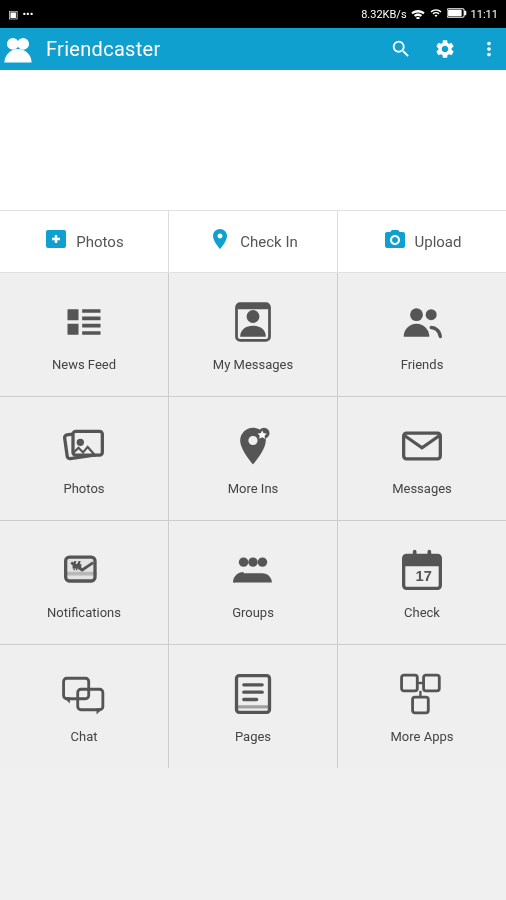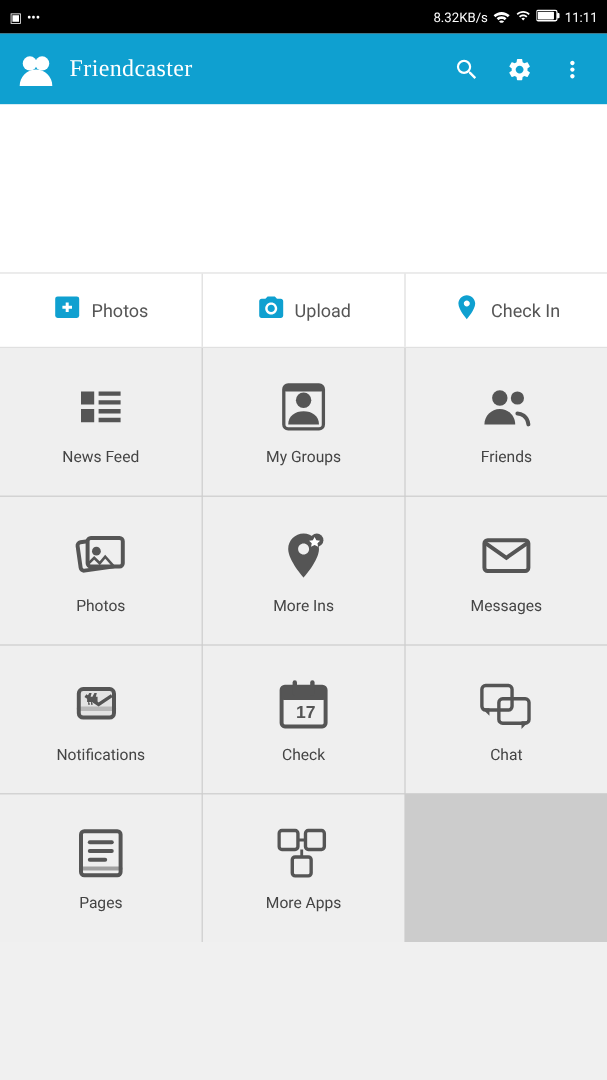--- a/index.html
+++ b/index.html
@@ -21,26 +21,25 @@
       justify-content: space-between;
       padding: 0 8px;
       font-size: 11px;
     }
     .status-left { display: flex; align-items: center; gap: 4px; }
     .status-right { display: flex; align-items: center; gap: 4px; font-size: 11px; }
 
     
     .app-bar {
       background: #0fa0d0;
-      height: 59px;
-      display: flex;
-      align-items: center;
-      padding: 0 12px;
+      height: 42px;
+      display: flex;
+      align-items: center;
+      padding: 0 0;
       gap: 10px;
-      font-family: Liberation Serif, serif;
     }
     .app-bar-logo {
       width: 36px;
       height: 36px;
       display: flex;
       align-items: center;
       justify-content: center;
     }
     .app-bar-title {
       flex: 1;
@@ -195,32 +194,32 @@
         <rect x="2" y="3" width="20" height="18" rx="2" fill="#0fa0d0"></rect>
         <line x1="12" y1="8" x2="12" y2="16" stroke="white" stroke-width="2.5"></line>
         <line x1="8" y1="12" x2="16" y2="12" stroke="white" stroke-width="2.5"></line>
       </svg>
     </span>
     <span>Photos</span>
   </div>
   <div class="action-item">
     <span class="icon">
       <svg width="24" height="24" viewBox="0 0 24 24" fill="#0fa0d0">
-        <path d="M9 3L7.17 5H4c-1.1 0-2 .9-2 2v12c0 1.1.9 2 2 2h16c1.1 0 2-.9 2-2V7c0-1.1-.9-2-2-2h-3.17L15 3H9zm3 15c-2.76 0-5-2.24-5-5s2.24-5 5-5 5 2.24 5 5-2.24 5-5 5zm0-8c-1.66 0-3 1.34-3 3s1.34 3 3 3 3-1.34 3-3-1.34-3-3-3z"></path>
-      </svg>
-    </span>
-    <span>Upload</span>
+        <path d="M12 2C8.13 2 5 5.13 5 9c0 5.25 7 13 7 13s7-7.75 7-13c0-3.87-3.13-7-7-7zm0 9.5c-1.38 0-2.5-1.12-2.5-2.5s1.12-2.5 2.5-2.5 2.5 1.12 2.5 2.5-1.12 2.5-2.5 2.5z"></path>
+      </svg>
+    </span>
+    <span>Check In</span>
   </div>
   <div class="action-item">
     <span class="icon">
       <svg width="24" height="24" viewBox="0 0 24 24" fill="#0fa0d0">
-        <path d="M12 2C8.13 2 5 5.13 5 9c0 5.25 7 13 7 13s7-7.75 7-13c0-3.87-3.13-7-7-7zm0 9.5c-1.38 0-2.5-1.12-2.5-2.5s1.12-2.5 2.5-2.5 2.5 1.12 2.5 2.5-1.12 2.5-2.5 2.5z"></path>
-      </svg>
-    </span>
-    <span>Check In</span>
+        <path d="M9 3L7.17 5H4c-1.1 0-2 .9-2 2v12c0 1.1.9 2 2 2h16c1.1 0 2-.9 2-2V7c0-1.1-.9-2-2-2h-3.17L15 3H9zm3 15c-2.76 0-5-2.24-5-5s2.24-5 5-5 5 2.24 5 5-2.24 5-5 5zm0-8c-1.66 0-3 1.34-3 3s1.34 3 3 3 3-1.34 3-3-1.34-3-3-3z"></path>
+      </svg>
+    </span>
+    <span>Upload</span>
   </div>
 </div>
 
 <div class="grid-menu">
 
   <div class="grid-item">
     <div class="grid-icon">
       <svg class="svg-icon" viewBox="0 0 24 24">
         <path d="M3 5h6v6H3V5zm0 8h6v6H3v-6zm8-8h10v2H11V5zm0 4h10v2H11V9zm0 4h10v2H11v-2zm0 4h10v2H11v-2z"></path>
       </svg>
@@ -230,21 +229,21 @@
 
   <div class="grid-item">
     <div class="grid-icon">
       <svg class="svg-icon" viewBox="0 0 24 24">
         <rect x="3" y="2" width="18" height="20" rx="2" fill="none" stroke="#555" stroke-width="1.5"></rect>
         <circle cx="12" cy="9" r="3.5" fill="#555"></circle>
         <path d="M5 20c0-3.87 3.13-6 7-6s7 2.13 7 6" fill="#555"></path>
         <rect x="3" y="2" width="18" height="3" rx="1" fill="#555"></rect>
       </svg>
     </div>
-    <span class="grid-label">My Groups</span>
+    <span class="grid-label">My Messages</span>
   </div>
 
   <div class="grid-item">
     <div class="grid-icon">
       <svg class="svg-icon" viewBox="0 0 24 24">
         <circle cx="9" cy="8" r="3.5" fill="#555"></circle>
         <path d="M2 20c0-3.87 3.13-7 7-7s7 3.13 7 7" fill="#555"></path>
         <circle cx="17" cy="8" r="3" fill="#555"></circle>
         <path d="M17 15c1.5 0 4.5 1 5 5" stroke="#555" stroke-width="1.8" fill="none" stroke-linecap="round"></path>
       </svg>
@@ -293,20 +292,32 @@
         <text x="6" y="16" font-size="8" fill="#555" font-family="Arial">“</text>
         <rect x="1" y="13" width="18" height="2" rx="1" fill="#555" opacity="0.3"></rect>
 
         <rect x="2" y="5" width="16" height="13" rx="2" fill="#555" opacity="0.08"></rect>
         <text x="5" y="15" font-size="11" font-weight="bold" fill="#555">❝</text>
       </svg>
     </div>
     <span class="grid-label">Notifications</span>
   </div>
 
+  <div class="grid-item">
+    <div class="grid-icon">
+      <svg class="svg-icon" viewBox="0 0 28 24">
+        <circle cx="8" cy="7" r="3" fill="#555"></circle>
+        <circle cx="14" cy="7" r="3" fill="#555"></circle>
+        <circle cx="20" cy="7" r="3" fill="#555"></circle>
+        <path d="M2 20c0-3.31 2.69-6 6-6" stroke="#555" stroke-width="1.5" fill="none"></path>
+        <path d="M8 14c0 0 6 0 6 0s6 0 6 0c3.31 0 6 2.69 6 6H2c0-3.31 2.69-6 6-6z" fill="#555"></path>
+      </svg>
+    </div>
+    <span class="grid-label">Groups</span>
+  </div>
 
   <div class="grid-item">
     <div class="grid-icon">
       <svg class="svg-icon" viewBox="0 0 24 24">
         <rect x="2" y="4" width="20" height="18" rx="1.5" fill="none" stroke="#555" stroke-width="1.8"></rect>
         <rect x="2" y="4" width="20" height="6" rx="1" fill="#555"></rect>
         <line x1="8" y1="2" x2="8" y2="7" stroke="#555" stroke-width="2" stroke-linecap="round"></line>
         <line x1="16" y1="2" x2="16" y2="7" stroke="#555" stroke-width="2" stroke-linecap="round"></line>
         <text x="8.5" y="18" font-size="8" font-weight="bold" fill="#555" font-family="Arial">17</text>
       </svg>

